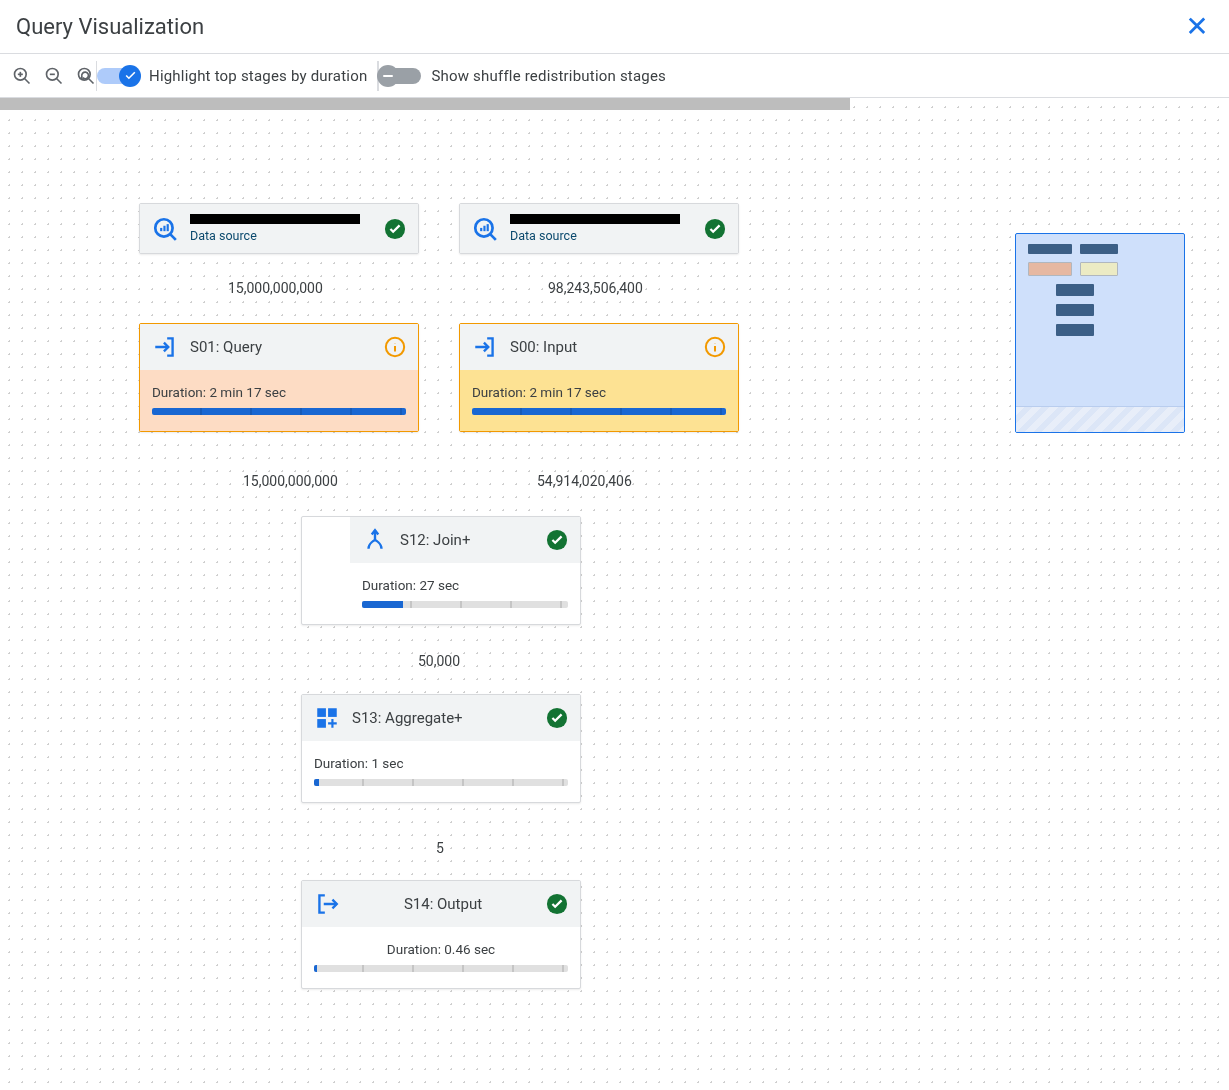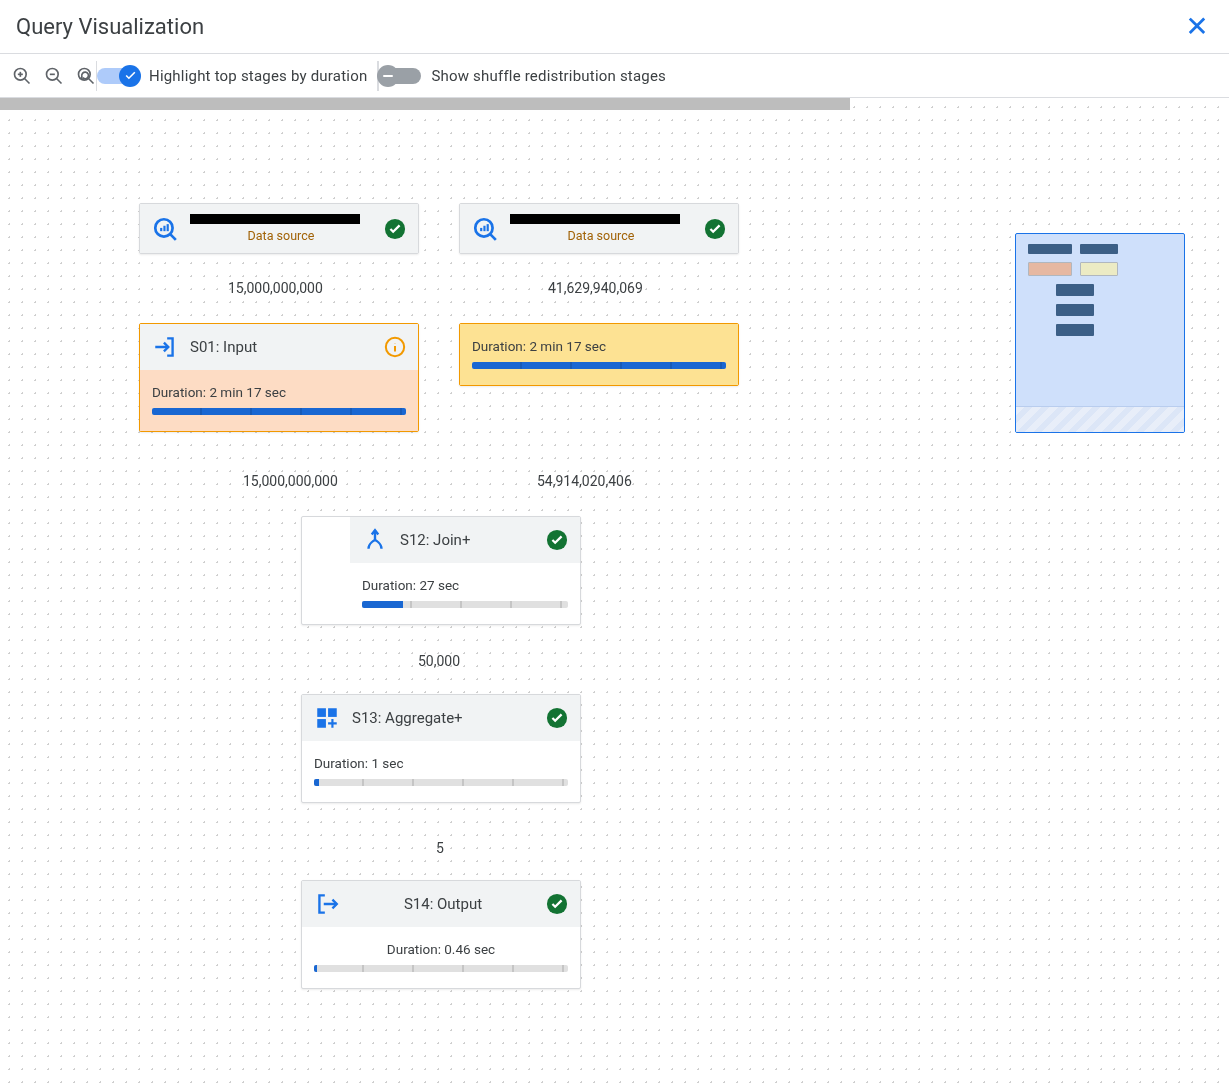--- a/index.html
+++ b/index.html
@@ -31,21 +31,21 @@
   .canvas { position:relative; flex:1; background-image: radial-gradient(#cfcfcf 1px, transparent 1px); background-size:13px 13px; background-position: 3px 3px; }
   .scroll-overlay { position:absolute; top:0; left:0; height:12px; width:850px; background:#bdbdbd; }
 
   
   .node { position:absolute; width:280px; border:1px solid #d7d9dc; background:#fff; border-radius:2px; box-shadow:0 1px 2px rgba(0,0,0,0.08); overflow:hidden; }
   .node-hd { display:flex; align-items:center; padding:10px 12px; gap:12px; background:#f1f3f4; }
   .node-icon { width:26px; height:26px; display:flex; align-items:center; justify-content:center; flex-shrink:0; }
   .node-icon svg { width:26px; height:26px; }
   .node-titles { display:flex; flex-direction:column; flex:1; min-width:0; }
   .node-line1 { height:10px; width:170px; background:#000; }
-  .node-sub { font-size:12.5px; color:#a16207; margin-top:4px;text-align:center; }
+  .node-sub { font-size:12.5px; color:#0c4a6e; margin-top:4px; }
   .node-title { font-size:15px; color:#3c4043; }
   .node-status { width:22px; height:22px; display:flex; align-items:center; justify-content:center; }
   .node-status.green svg circle { fill:#137333; }
   .node-status.green svg path { stroke:#fff; stroke-width:2.5; fill:none; }
   .node-status.info svg { stroke:#f29900; fill:none; }
 
   .node-detail { padding:14px 12px 16px 12px; }
   .node-dur { font-size:13.5px; color:#3c4043; margin-bottom:8px; }
   .pbar { position:relative; height:7px; background:#e0e0e0; border-radius:2px; overflow:hidden; }
   .pbar-fill { position:absolute; inset:0; background:#1967d2; }
@@ -160,21 +160,21 @@
       <circle class="edge-dot" cx="441" cy="536" r="4"></circle>
       <line class="edge-stroke" x1="441" y1="536" x2="441" y2="596"></line>
       <circle class="edge-dot" cx="441" cy="596" r="4"></circle>
 
       <circle class="edge-dot" cx="441" cy="721" r="4"></circle>
       <line class="edge-stroke" x1="441" y1="721" x2="441" y2="782"></line>
       <circle class="edge-dot" cx="441" cy="782" r="4"></circle>
     </svg>
 
     <div class="edge-label" style="left:228px; top:182px;">15,000,000,000</div>
-    <div class="edge-label" style="left:548px; top:182px;">41,629,940,069</div>
+    <div class="edge-label" style="left:548px; top:182px;">98,243,506,400</div>
     <div class="edge-label" style="left:243px; top:375px;">15,000,000,000</div>
     <div class="edge-label" style="left:537px; top:375px;">54,914,020,406</div>
     <div class="edge-label" style="left:418px; top:555px;">50,000</div>
     <div class="edge-label" style="left:436px; top:742px;">5</div>
 
     <div class="minimap">
       <div class="mm-body">
         <div class="mm-row">
             <div class="mm-box l"></div>
             <div class="mm-box m"></div>
@@ -241,39 +241,58 @@
     <div class="node bg-orange" style="left:139px; top:225px;">
       <div class="node-hd">
         <div class="node-icon">
           <svg viewBox="0 0 24 24" fill="none" stroke="#1a73e8" stroke-width="2.2">
               <path d="M14 4h5v16h-5"></path>
               <path d="M3 12h12"></path>
               <path d="M11 8l4 4-4 4"></path>
             </svg>
         </div>
         <div class="node-titles">
-            <div class="node-title">S01: Input</div>
+            <div class="node-title">S01: Query</div>
           </div>
         <div class="node-status info">
           <svg viewBox="0 0 24 24" stroke-width="2.2">
               <circle cx="12" cy="12" r="10"></circle>
               <line x1="12" y1="8" x2="12" y2="8.1"></line>
               <line x1="12" y1="11" x2="12" y2="17"></line>
             </svg>
         </div>
       </div>
       <div class="node-detail">
         <div class="node-dur">Duration: 2 min 17 sec</div>
         <div class="pbar">
             <div class="pbar-fill" style="width:100%"></div>
           </div>
       </div>
     </div>
 
     <div class="node bg-yellow" style="left:459px; top:225px;">
+      <div class="node-hd">
+        <div class="node-icon">
+          <svg viewBox="0 0 24 24" fill="none" stroke="#1a73e8" stroke-width="2.2">
+              <path d="M14 4h5v16h-5"></path>
+              <path d="M3 12h12"></path>
+              <path d="M11 8l4 4-4 4"></path>
+            </svg>
+        </div>
+        <div class="node-titles">
+            <div class="node-title">S00: Input</div>
+          </div>
+        <div class="node-status info">
+          <svg viewBox="0 0 24 24" stroke-width="2.2">
+              <circle cx="12" cy="12" r="10"></circle>
+              <line x1="12" y1="8" x2="12" y2="8.1"></line>
+              <line x1="12" y1="11" x2="12" y2="17"></line>
+            </svg>
+        </div>
+      </div>
       <div class="node-detail">
         <div class="node-dur">Duration: 2 min 17 sec</div>
         <div class="pbar">
             <div class="pbar-fill" style="width:100%"></div>
           </div>
       </div>
     </div>
 
     <div class="node" style="left:301px; top:418px;padding-left:48px;">
       <div class="node-hd">

